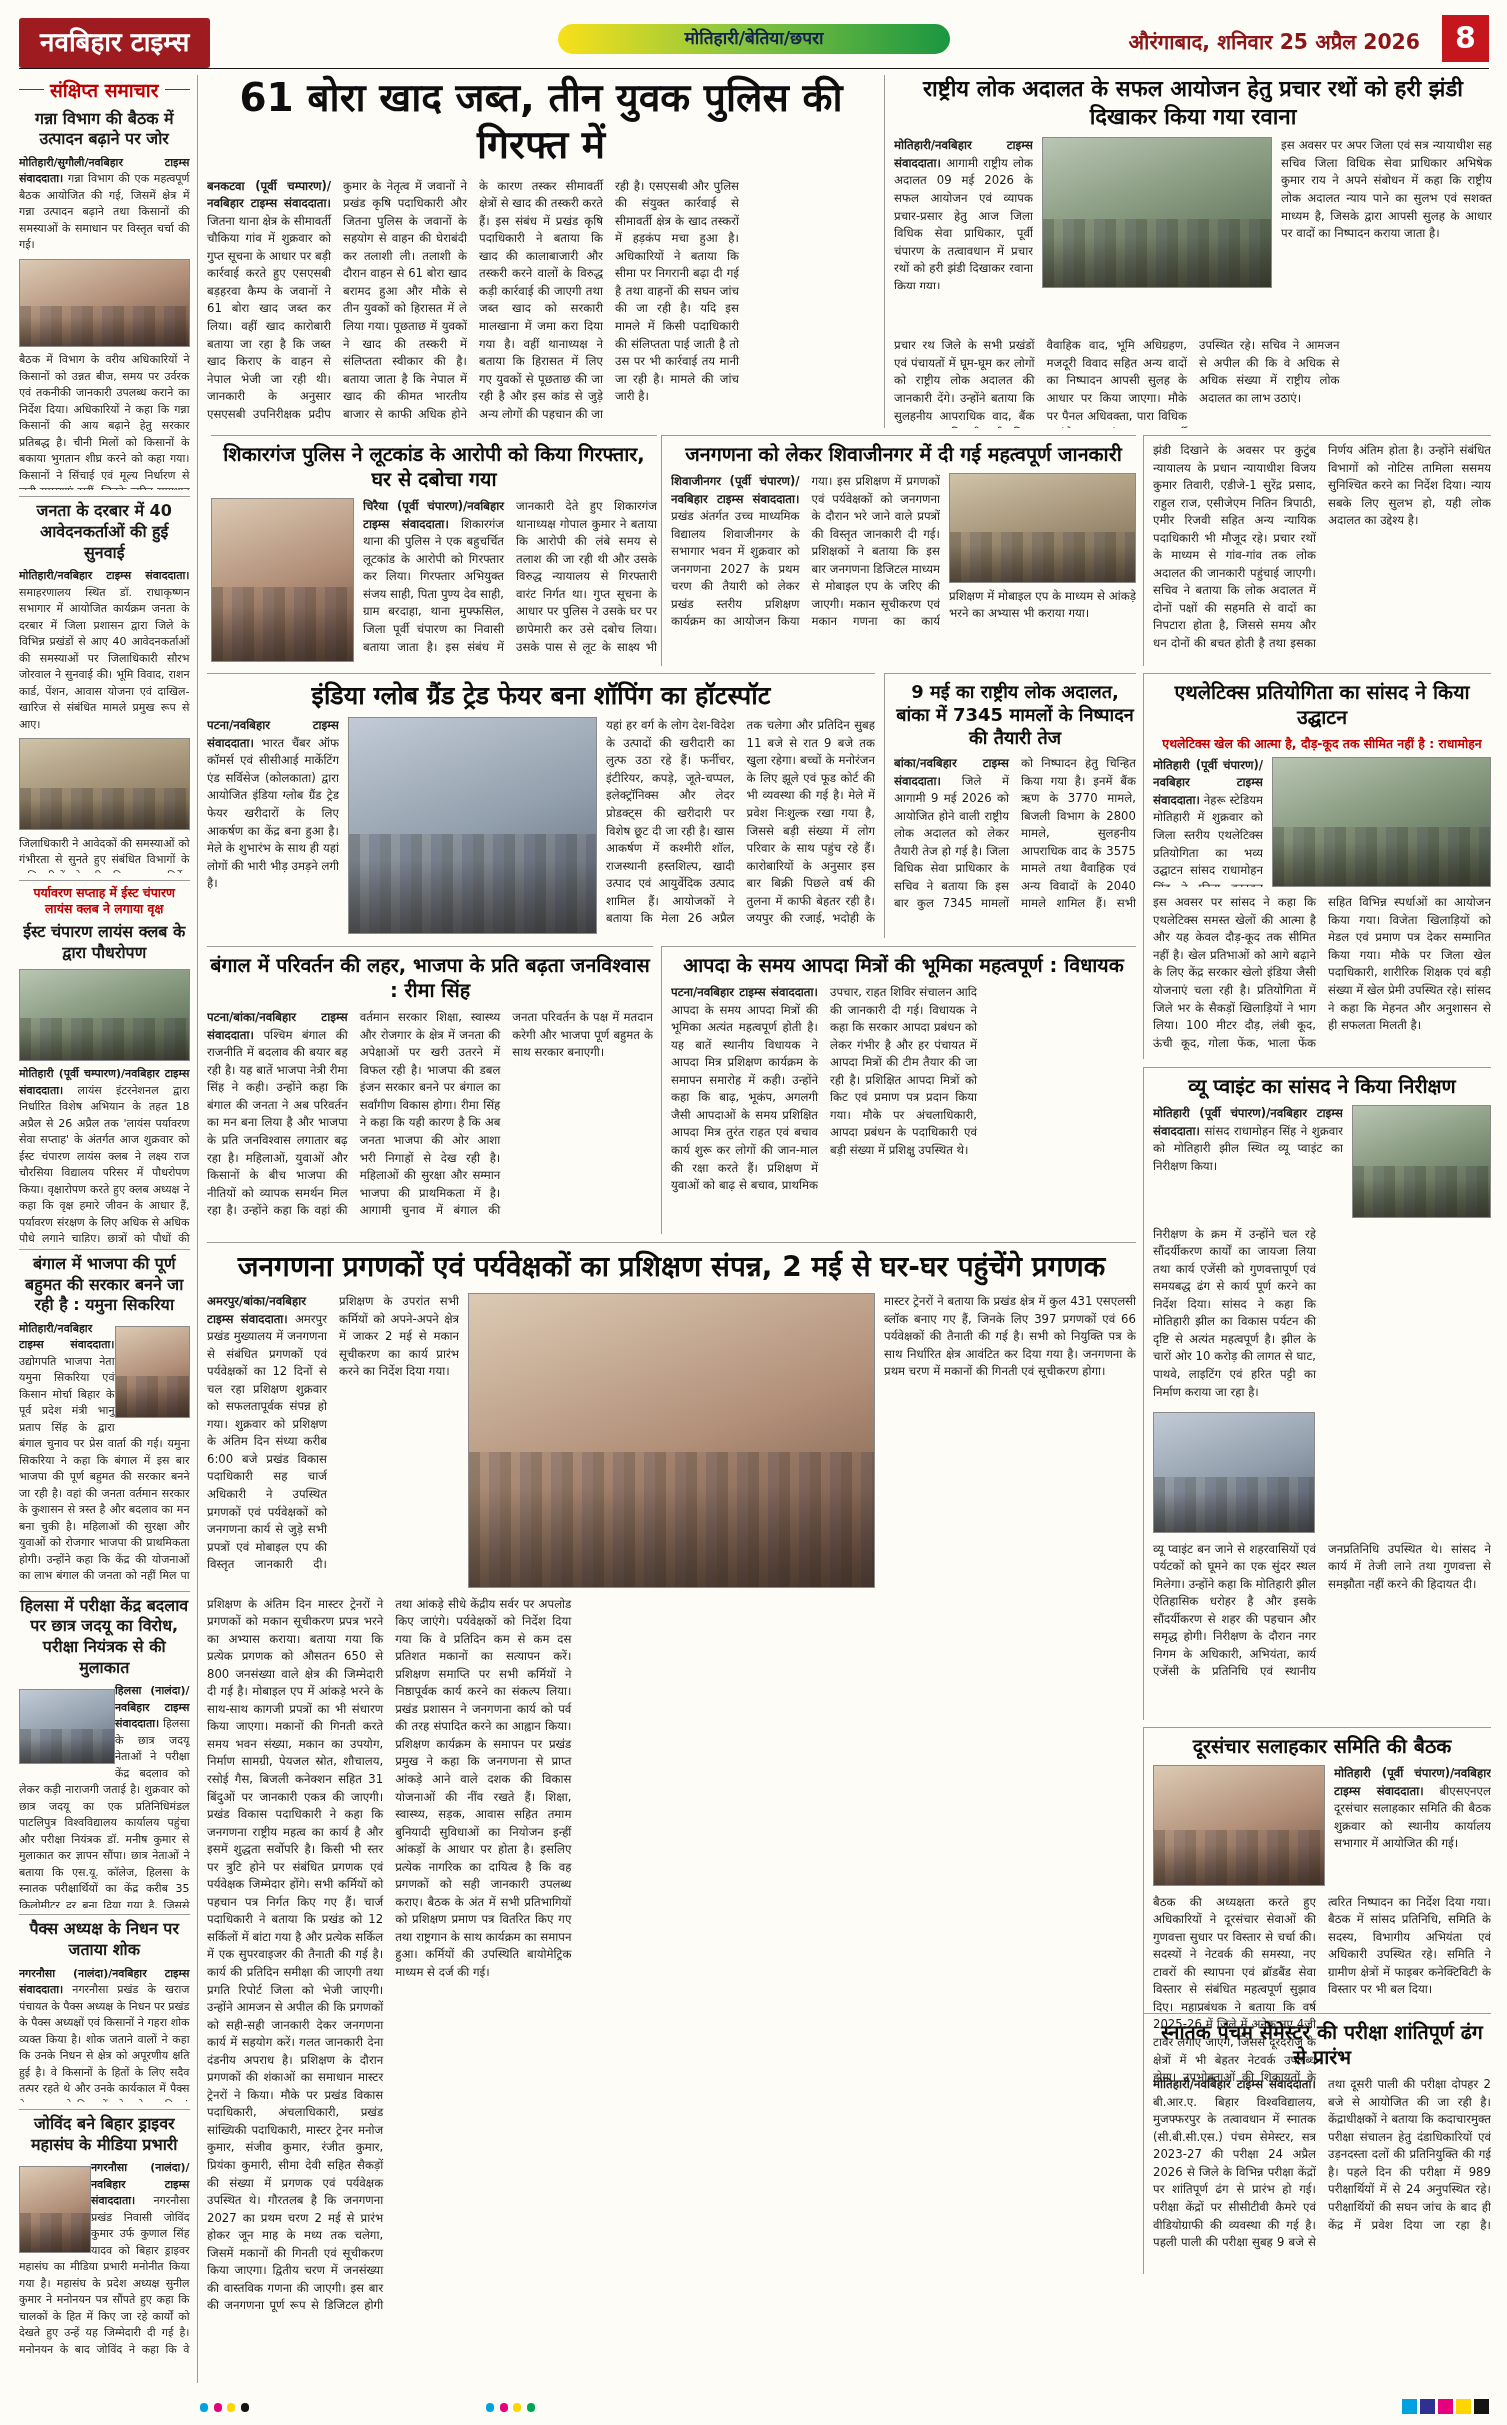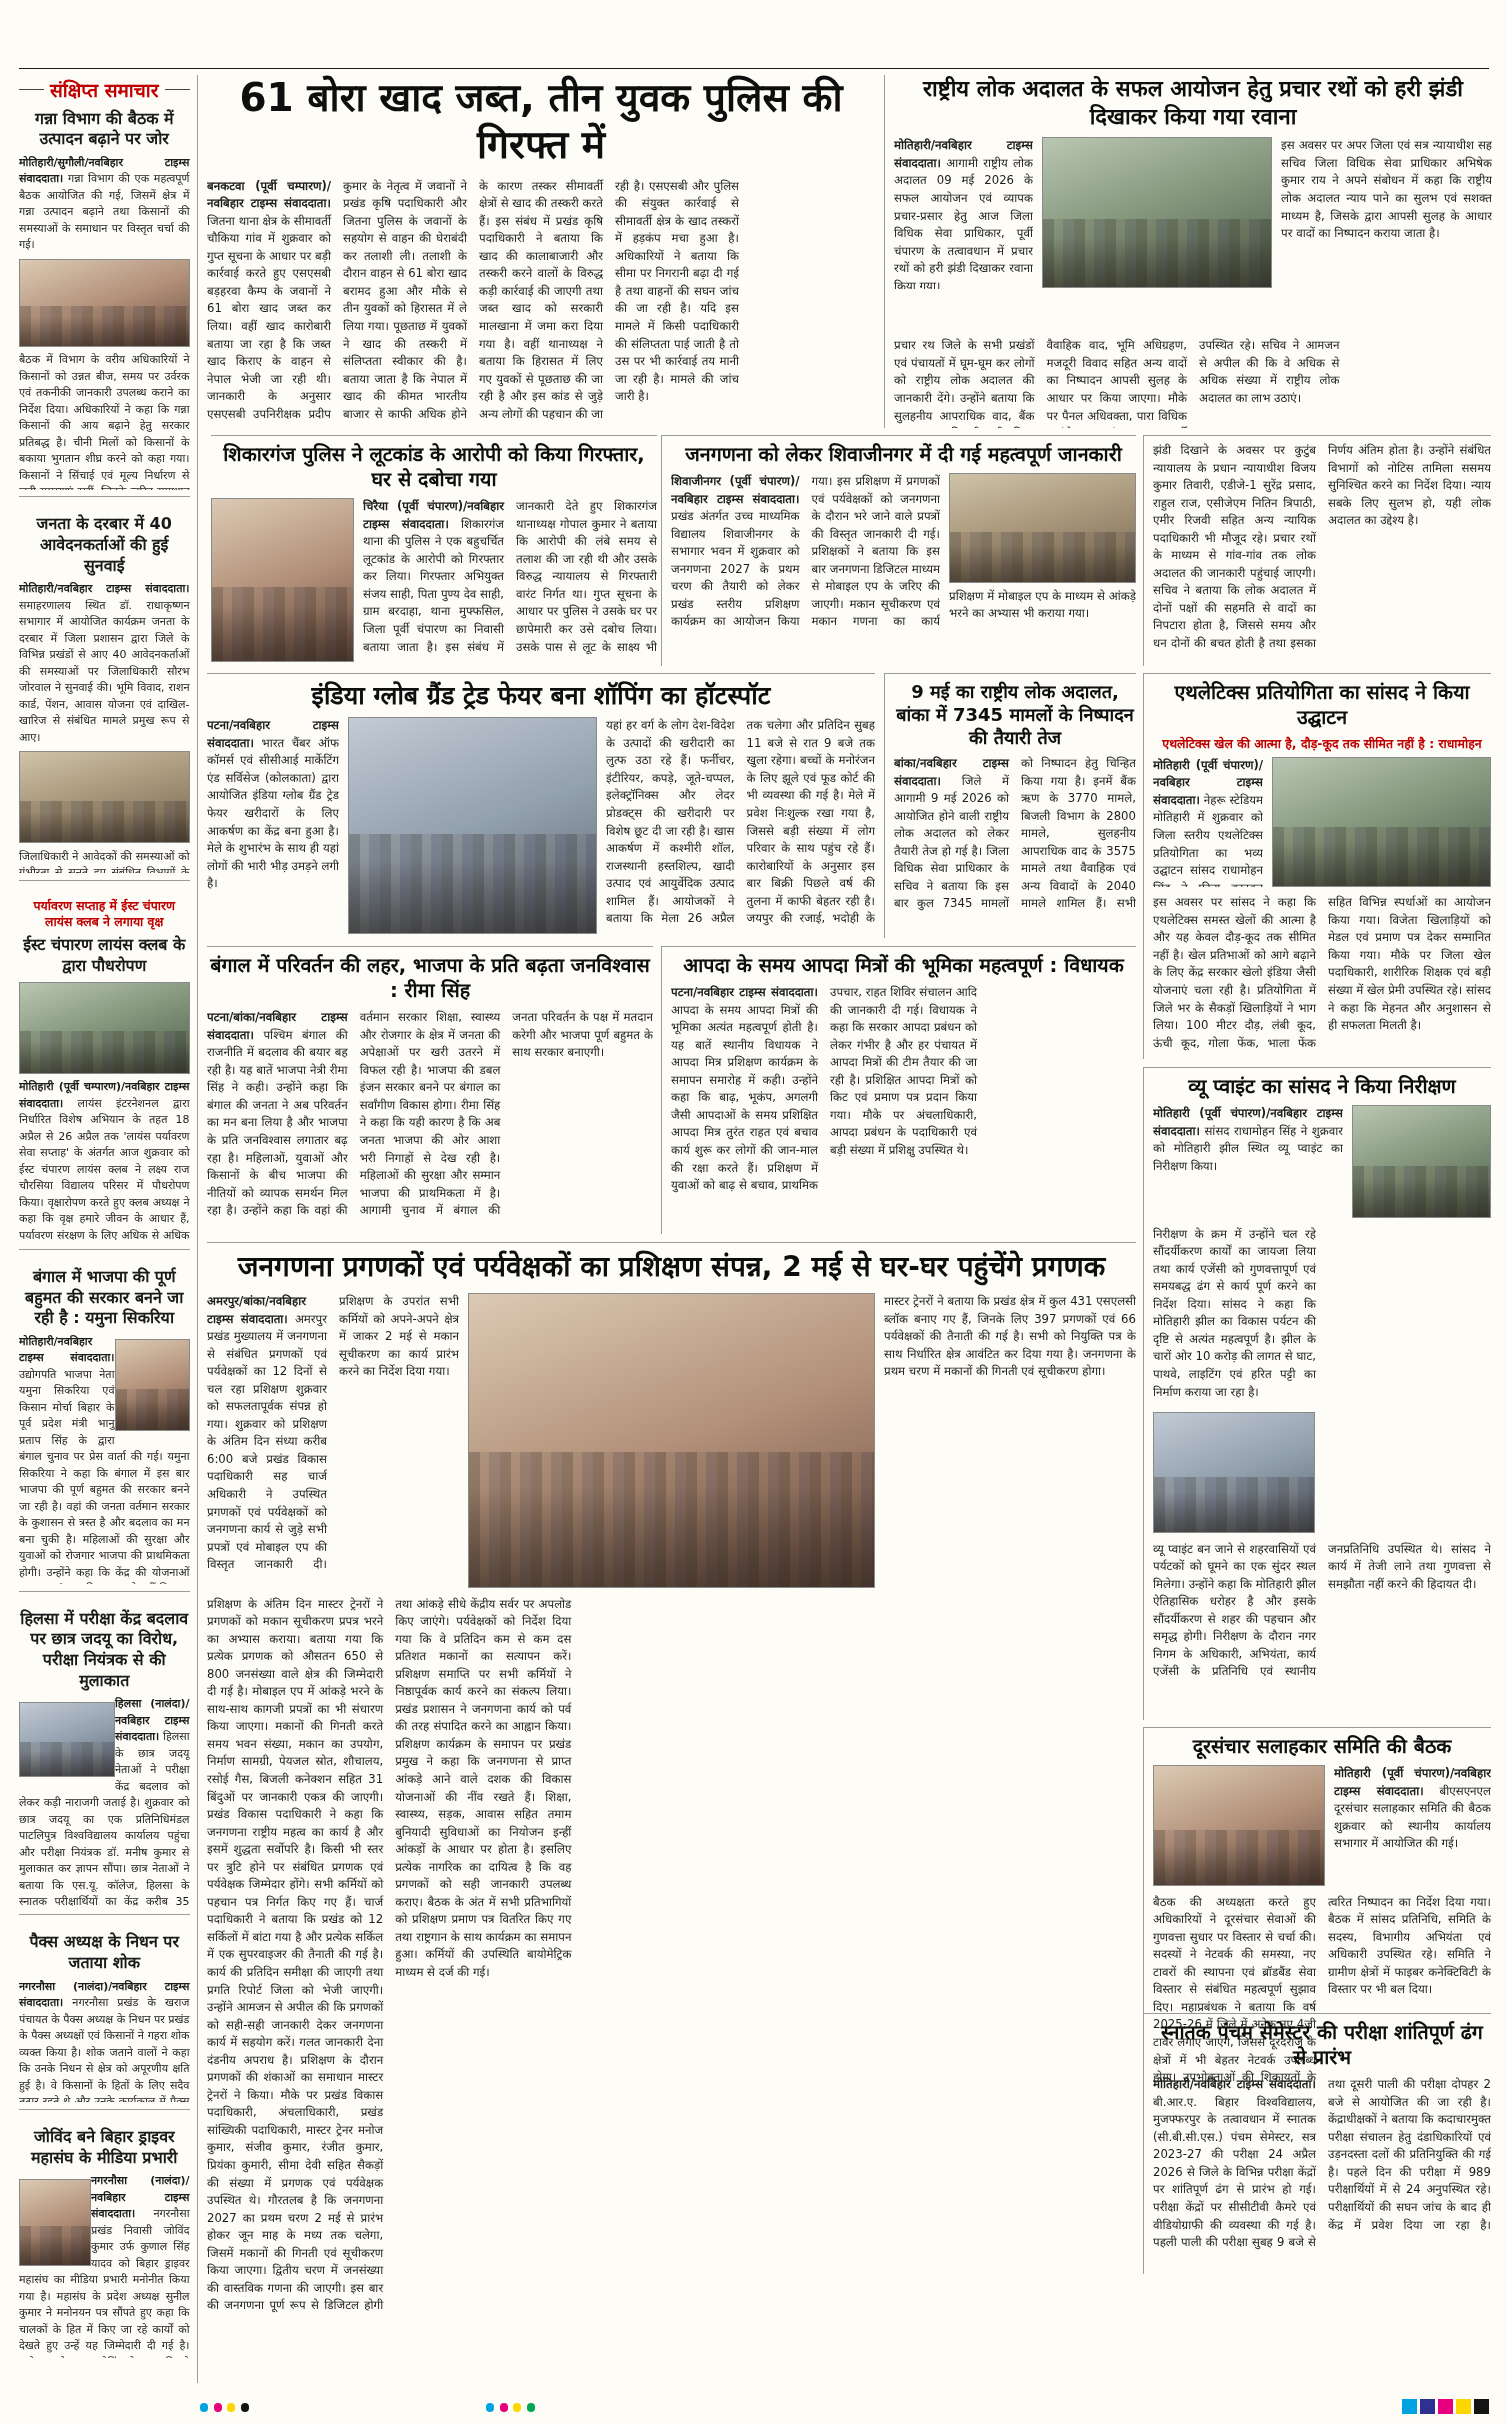--- a/index.html
+++ b/index.html
@@ -45,40 +45,46 @@
   
   .photo { flex:none; border:0.8px solid #8a8a8a; position:relative; overflow:hidden; background:linear-gradient(165deg,#cfc3a8 0%,#a9987c 45%,#75664f 100%); }
   .photo::before { content:""; position:absolute; bottom:0; left:0; right:0; height:46%; opacity:.55;
     background:repeating-linear-gradient(90deg, rgba(35,30,25,.5) 0 10.6px, rgba(96,76,58,.28) 10.6px 20.4px, rgba(52,48,64,.45) 20.4px 31px); }
   .photo::after { content:""; position:absolute; left:0; right:0; bottom:0; height:34%; background:linear-gradient(0deg, rgba(40,33,26,.5), rgba(40,33,26,0)); }
   .photo.v2 { background:linear-gradient(160deg,#b9c6b3 0%,#87997f 45%,#4f5e4a 100%); }
   .photo.v3 { background:linear-gradient(160deg,#dccab4 0%,#b3917a 50%,#6e4f41 100%); }
   .photo.v4 { background:linear-gradient(160deg,#c2cbd6 0%,#93a0ad 50%,#5c6773 100%); }
 
   
-  .sb-art { border-top:0.8px solid #9a9a9a; margin-top:6.8px; padding-top:17px; overflow:hidden; }
+  .sb-art { border-top:0.8px solid #9a9a9a; margin-top:6.8px; padding-top:4px; overflow:hidden; }
   .sb-art:first-of-type { border-top:none; margin-top:0; padding-top:0; }
   .sidebar .body { font-size:11px; }
   .sidebar .photo { width:100%; margin:5.3px 0; }
   .ph-r { float:right; margin:1.5px 0 4.5px 6px; }
   .ph-l { float:left; margin:1.5px 6px 4.5px 0; }
 
   
   .footer { position:absolute; left:19px; right:19px; bottom:10.6px; height:16.6px; }
   .dotgrp { position:absolute; display:flex; gap:5.3px; top:4.5px; }
   .dot { width:8.3px; height:8.3px; border-radius:50%; }
   .sqgrp { position:absolute; right:0; top:0; display:flex; gap:3px; }
   .sq { width:15px; height:15px; }
   .c-cyan{background:#00a3e0}.c-blue{background:#2e3192}.c-mag{background:#e6007e}.c-yel{background:#ffd500}.c-blk{background:#141414}.c-grn{background:#00a651}
 </style>
 </head>
 <body>
 
 <div class="page">
 
+  <header class="header">
+    <div class="mast-box">नवबिहार टाइम्स</div>
+    <div class="edition-strip">मोतिहारी/बेतिया/छपरा</div>
+    <div class="place-date">औरंगाबाद, शनिवार 25 अप्रैल 2026</div>
+    <div class="page-num">8</div>
+  </header>
   <div class="head-rule"></div>
 
   <aside class="sidebar">
     <div class="sec-head">संक्षिप्त समाचार</div>
 
     <article class="sb-art" style="height:381px">
       <h3 class="hl-sm">गन्ना विभाग की बैठक में उत्पादन बढ़ाने पर जोर</h3>
       <p class="body"><strong class="dateline">मोतिहारी/सुगौली/नवबिहार टाइम्स संवाददाता।</strong> <span>गन्ना विभाग की एक महत्वपूर्ण बैठक आयोजित की गई, जिसमें क्षेत्र में गन्ना उत्पादन बढ़ाने तथा किसानों की समस्याओं के समाधान पर विस्तृत चर्चा की गई।</span></p>
       <div class="photo v3" style="height:88px"></div>
       <p class="body">बैठक में विभाग के वरीय अधिकारियों ने किसानों को उन्नत बीज, समय पर उर्वरक एवं तकनीकी जानकारी उपलब्ध कराने का निर्देश दिया। अधिकारियों ने कहा कि गन्ना किसानों की आय बढ़ाने हेतु सरकार प्रतिबद्ध है। चीनी मिलों को किसानों के बकाया भुगतान शीघ्र करने को कहा गया। किसानों ने सिंचाई एवं मूल्य निर्धारण से जुड़ी समस्याएं रखीं, जिनके त्वरित समाधान का आश्वासन दिया गया। बैठक में प्रखंड गन्ना पदाधिकारी सहित बड़ी संख्या में किसान उपस्थित थे।</p>

